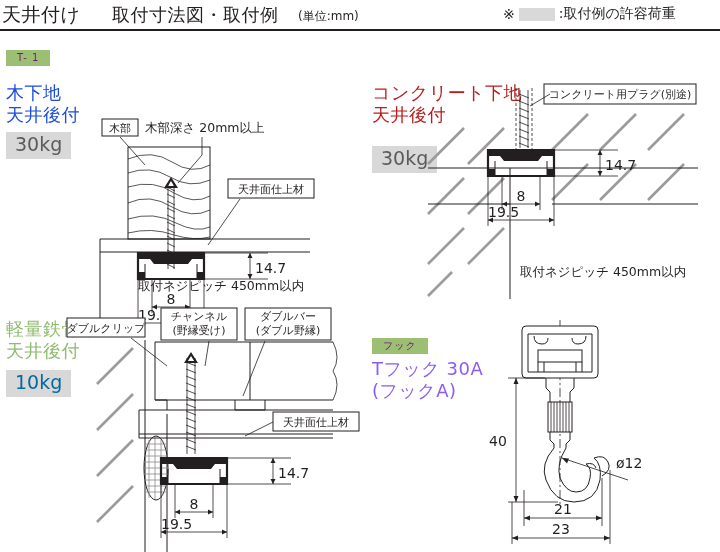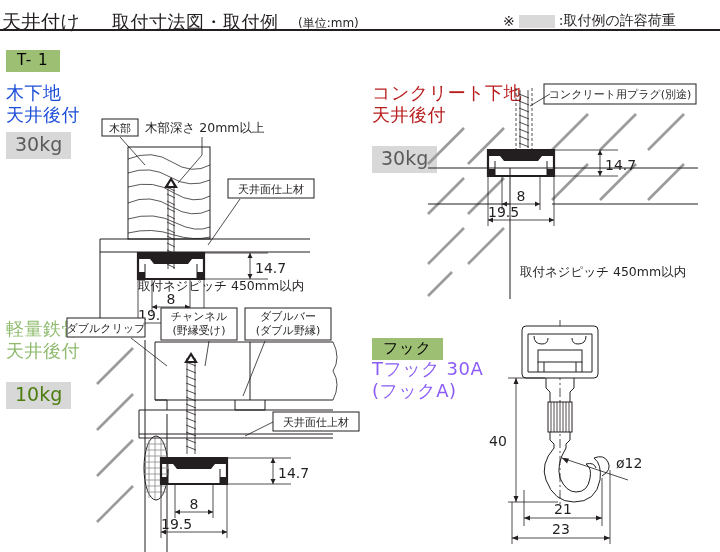--- a/index.html
+++ b/index.html
@@ -1,31 +1,31 @@
 <!DOCTYPE html>
 <html><head>
 <meta charset="utf-8">
 <style>
   html,body{margin:0;padding:0;background:#fff;}
   body{width:720px;height:552px;position:relative;overflow:hidden;
        font-family:"DejaVu Sans","Liberation Sans",sans-serif;color:#231f20;}
   .page{position:absolute;inset:0;}
 
   
-  .hdr{position:absolute;left:0;top:7px;width:700px;height:30px;border-radius:8px;}
+  .hdr{position:absolute;left:0;top:0;width:700px;height:30px;border-radius:8px;}
   .hdr-t1{position:absolute;left:2px;top:2px;font-size:19px;letter-spacing:.5px;}
   .hdr-t2{position:absolute;left:112px;top:3px;font-size:18px;letter-spacing:.5px;}
   .hdr-unit{position:absolute;left:298px;top:8px;font-size:12px;}
   .hdr-note{position:absolute;left:503px;top:5px;font-size:14px;display:flex;align-items:center;gap:4px;}
   .swatch{display:inline-block;width:36px;height:13px;background:#d9d9d9;}
   .rule{position:absolute;left:0;top:29px;width:720px;height:2px;background:#231f20;}
 
   
-  .badge-green{position:absolute;background:#9cbf74;color:#000000;
-       font-size:15px;padding:2px 11px 3px 11px;letter-spacing:1px;line-height:1.1;}
+  .badge-green{position:absolute;background:#9cbf74;color:#701a75;
+       font-size:10px;padding:2px 11px 3px 11px;letter-spacing:1px;line-height:1.1;}
   .lbl-green{position:absolute;color:#8fbb6e;font-size:18px;line-height:1.22;letter-spacing:.5px;white-space:pre-line;}
   .badge-gray{position:absolute;background:#d8d8d8;color:#5b5b5b;
        font-size:19px;padding:2px 9px 3px 9px;line-height:1.15;}
 
   
   .cell{position:absolute;}
   svg{display:block;overflow:visible;}
   .ln{stroke:#231f20;stroke-width:1;fill:none;}
   .ln-thin{stroke:#231f20;stroke-width:.8;fill:none;}
   .ln-thick{stroke:#231f20;stroke-width:2.2;fill:none;}
@@ -223,21 +223,21 @@
     </svg>
   </div>
   <div class="cell" style="left:520px;top:262px;">
     <svg width="210" height="20" viewBox="0 0 210 20">
       <text class="txt notetxt" x="0" y="14">取付ネジピッチ 450mm以内</text>
     </svg>
   </div>
 
   <div class="lbl-green" style="left: 6px; top: 318px; color: rgb(143, 187, 110);">軽量鉄骨下地
 天井後付</div>
-  <div class="badge-gray" style="left: 6px; top: 382px; background: rgb(216, 216, 216); color: #4d7c0f;">10kg</div>
+  <div class="badge-gray" style="left: 6px; top: 370px; background: rgb(216, 216, 216); color: #0369a1;">10kg</div>
 
   <div class="cell" style="left:105px;top:318px;">
     <svg width="265" height="234" viewBox="0 0 265 234">
 
       <g class="hatch">
         <path d="M-8 66 L28 30"></path>
         <path d="M-8 112 L28 76"></path>
         <path d="M-8 158 L28 122"></path>
         <path d="M-8 204 L28 168"></path>
       </g>

